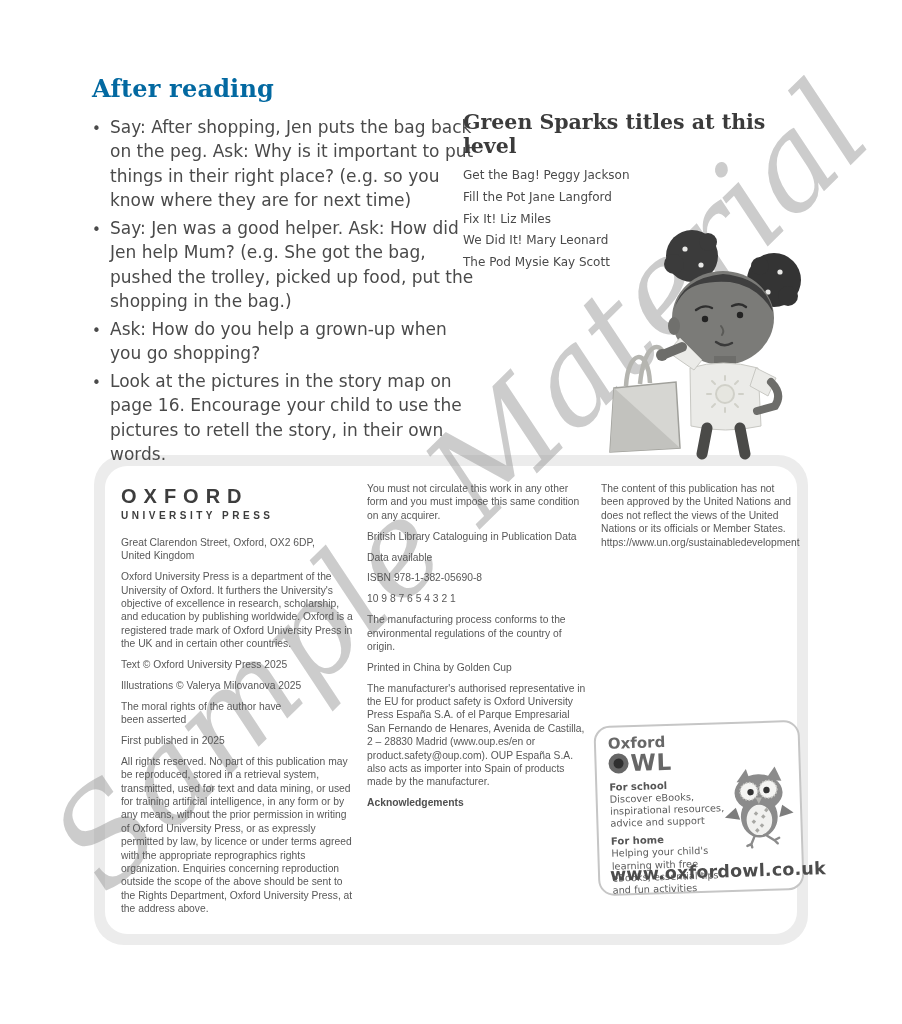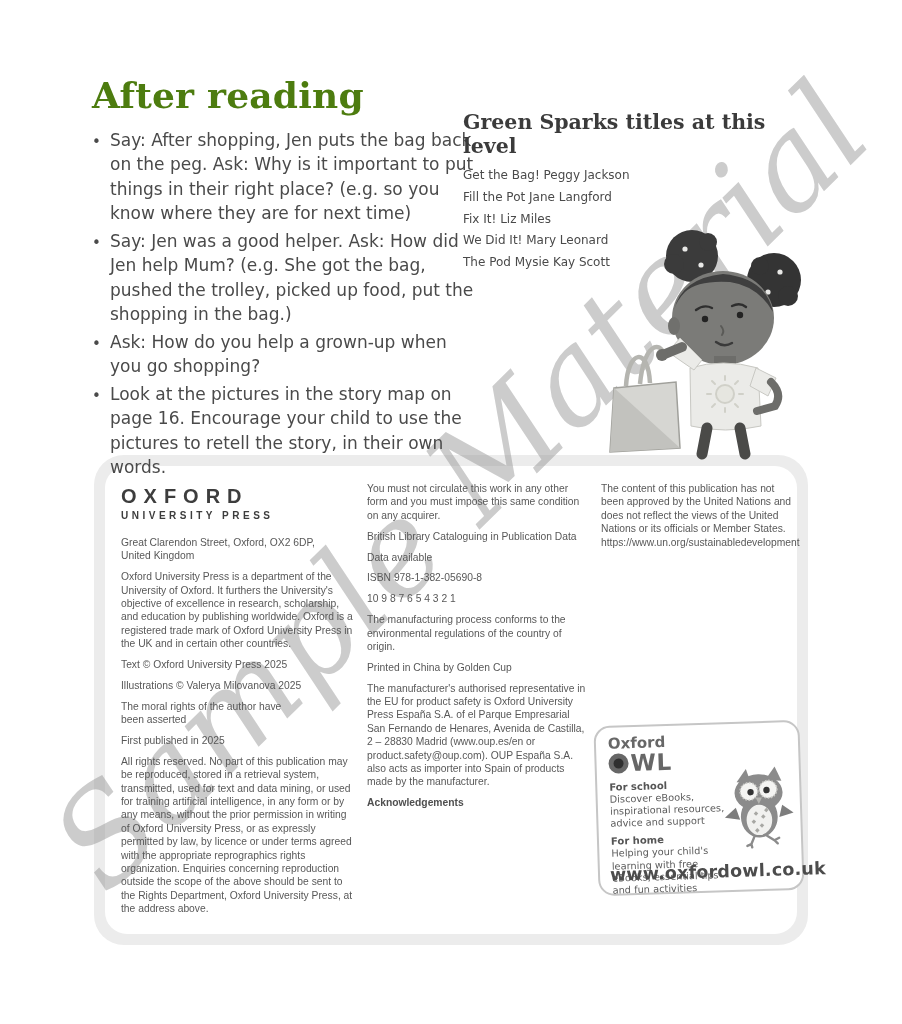--- a/index.html
+++ b/index.html
@@ -1,22 +1,22 @@
 <!DOCTYPE html>
 <html><head>
 <meta charset="utf-8">
 <style>
   html,body{margin:0;padding:0;background:#fff;}
   .page{position:relative;width:902px;height:1024px;background:#ffffff;overflow:hidden;
         font-family:"DejaVu Sans",sans-serif;}
 
   
   .after-reading{position:absolute;left:92px;top:74px;width:386px;z-index:3;}
-  .after-reading h1{font-family:"DejaVu Serif",serif;font-weight:bold;font-size:36px;
-        color:#4d7c0f;margin:0 0 12px 0;letter-spacing:0.2px;}
+  .after-reading h1{font-family:"DejaVu Serif",serif;font-weight:bold;font-size:24px;
+        color:#0369a1;margin:0 0 12px 0;letter-spacing:0.2px;}
   .bullet-row{display:flex;margin:0 0 3px 0;color:#4a4a4a;font-size:17px;line-height:1.44;}
   .bullet-row .dot{flex:0 0 18px;}
   .bullet-row .dot::before{content:"•";font-size:15px;position:relative;top:1px;}
   .bullet-row p{margin:0;flex:1;}
   .it{}
 
   
   .titles-panel{position:absolute;left:463px;top:110px;width:340px;z-index:3;}
   .titles-panel h2{font-family:"DejaVu Serif",serif;font-weight:bold;font-size:20.5px;
         color:#3b3b3b;margin:0 0 9px 0;}

